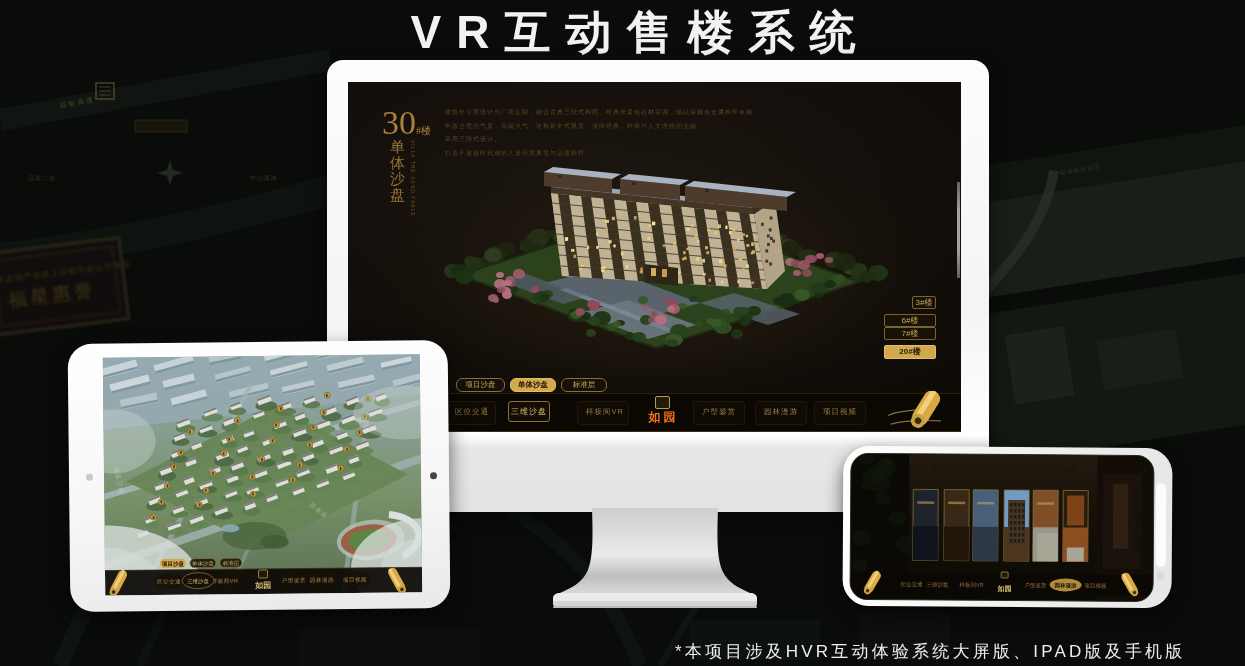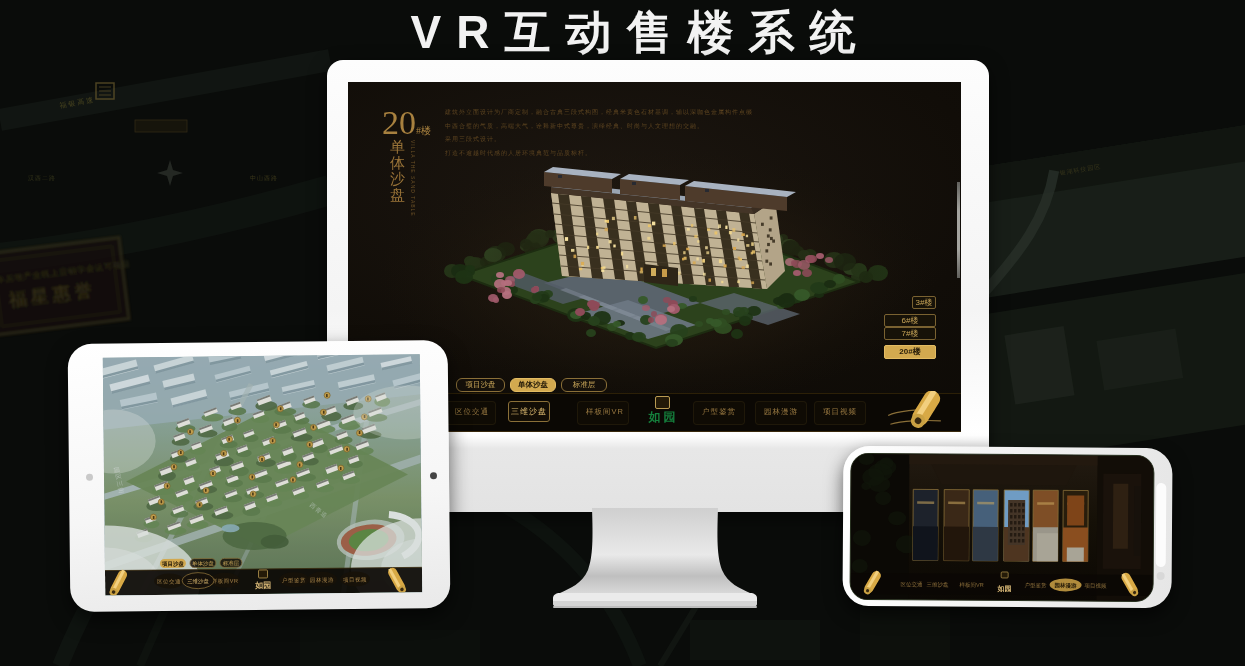--- a/index.html
+++ b/index.html
@@ -369,21 +369,21 @@
         <ellipse cx="232" cy="230" rx="5" ry="4" fill="#8e4a58" opacity="1.00"></ellipse>
         <ellipse cx="246" cy="225" rx="5" ry="4" fill="#8e4a58" opacity="0.94"></ellipse>
         <ellipse cx="246" cy="223" rx="6" ry="4" fill="#8e4a58" opacity="0.98"></ellipse>
         <ellipse cx="244" cy="222" rx="5" ry="4" fill="#8e4a58" opacity="0.98"></ellipse>
         <ellipse cx="188" cy="207" rx="3" ry="3" fill="#a05a6a" opacity="0.87"></ellipse>
         <ellipse cx="188" cy="207" rx="3" ry="3" fill="#8e4a58" opacity="0.93"></ellipse>
         <ellipse cx="186" cy="208" rx="3" ry="3" fill="#8e4a58" opacity="0.95"></ellipse>
       </svg>
 
     <div class="abs" style="left:34px;top:22px;color:#a8813f;font-family:'Liberation Serif',serif;">
-      <span style="font-size:34px;">20</span><span style="font-size:10px;">#楼</span>
+      <span style="font-size:34px;">30</span><span style="font-size:10px;">#楼</span>
     </div>
     <div class="abs" style="left:42px;top:57px;width:17px;color:#9a7438;font-size:15px;line-height:16px;
          font-family:'Liberation Serif',serif;">单体沙盘</div>
     <div class="abs" style="left:62px;top:58px;color:#6b5026;font-size:5px;writing-mode:vertical-rl;letter-spacing:1px;">VILLA THE SAND TABLE</div>
 
     <div class="abs" style="left:97px;top:24px;width:340px;color:#5d4420;font-size:6px;line-height:13.5px;letter-spacing:1px;">
       建筑外立面设计为厂商定制，融合古典三段式构图，经典米黄色石材基调，辅以深咖色金属构件点缀<br>
       中西合璧的气质，高端大气，诠释新中式尊贵，演绎经典、时尚与人文理想的交融。<br>
       采用三段式设计。<br>
       打造不逾越时代感的人居环境典范与品质标杆。
@@ -402,21 +402,21 @@
     <div class="abs" style="left:213px;top:296px;height:12px;width:44px;border:1px solid #8a6f38;background:#15100a;border-radius:6px;color:#c8a558;font-size:7.5px;text-align:center;line-height:12px;">标准层</div>
 
     <div class="abs" style="left:0;top:311px;width:613px;height:37px;background:#0b0804;border-top:1px solid #2c2007;border-bottom:2px solid #3a2a0e;">
       <div class="abs orn" style="left:96px;top:7px;"></div>
       <div class="abs navi" style="left:107px;top:13px;">区位交通</div>
       <div class="abs" style="left:160px;top:7px;width:40px;height:19px;background:#120d05;border:1px solid #8a6f38;border-radius:3px;color:#e0bd72;font-size:8px;text-align:center;line-height:19px;letter-spacing:1px;">三维沙盘</div>
       <div class="abs orn" style="left:229px;top:7px;"></div>
       <div class="abs navi" style="left:238px;top:13px;">样板间VR</div>
       <div class="abs" style="left:300px;top:2px;width:28px;text-align:center;">
          <div style="width:13px;height:11px;margin:0 auto;border:1px solid #b99a52;border-radius:2px;background:#241a08;"></div>
-         <div style="color:#15803d;font-size:12px;font-family:'Liberation Serif',serif;font-weight:bold;">如 园</div>
+         <div style="color:#f97316;font-size:12px;font-family:'Liberation Serif',serif;font-weight:bold;">如 园</div>
       </div>
       <div class="abs orn" style="left:345px;top:7px;"></div>
       <div class="abs navi" style="left:354px;top:13px;">户型鉴赏</div>
       <div class="abs orn" style="left:407px;top:7px;"></div>
       <div class="abs navi" style="left:416px;top:13px;">园林漫游</div>
       <div class="abs orn" style="left:466px;top:7px;"></div>
       <div class="abs navi" style="left:475px;top:13px;">项目视频</div>
       <svg class="abs" style="left:538px;top:-3px;" width="68" height="40" viewBox="0 0 62 36">
         <path d="M2,22 C10,18 30,16 44,17" stroke="#8a6f38" stroke-width="1" fill="none"></path>
         <path d="M4,30 C14,27 34,26 50,27" stroke="#8a6f38" stroke-width="1" fill="none"></path>
@@ -1060,14 +1060,15 @@
             <rect x="-4.5" y="-12" width="9" height="24" rx="4.5" fill="#d8a945"></rect>
             <rect x="-2.5" y="-12" width="3" height="24" fill="#f2cf7e"></rect>
             <circle cx="0" cy="10" r="3.6" fill="#caa143"></circle>
             <circle cx="0" cy="10" r="1.6" fill="#3a2a10"></circle>
           </g>
         </svg></div>
      <div class="abs" style="left:313px;top:35px;width:10px;height:84px;border-radius:5px;background:#fcfcfc;"></div>
      <div class="abs" style="left:314px;top:124px;width:8px;height:8px;border-radius:50%;background:#d8d8d8;"></div>
   </div>
 
+  <div class="abs" style="left:675px;top:640px;color:#ededed;font-size:17px;letter-spacing:3.2px;">*本项目涉及HVR互动体验系统大屏版、IPAD版及手机版</div>
 
 </div>
 
 </body></html>

